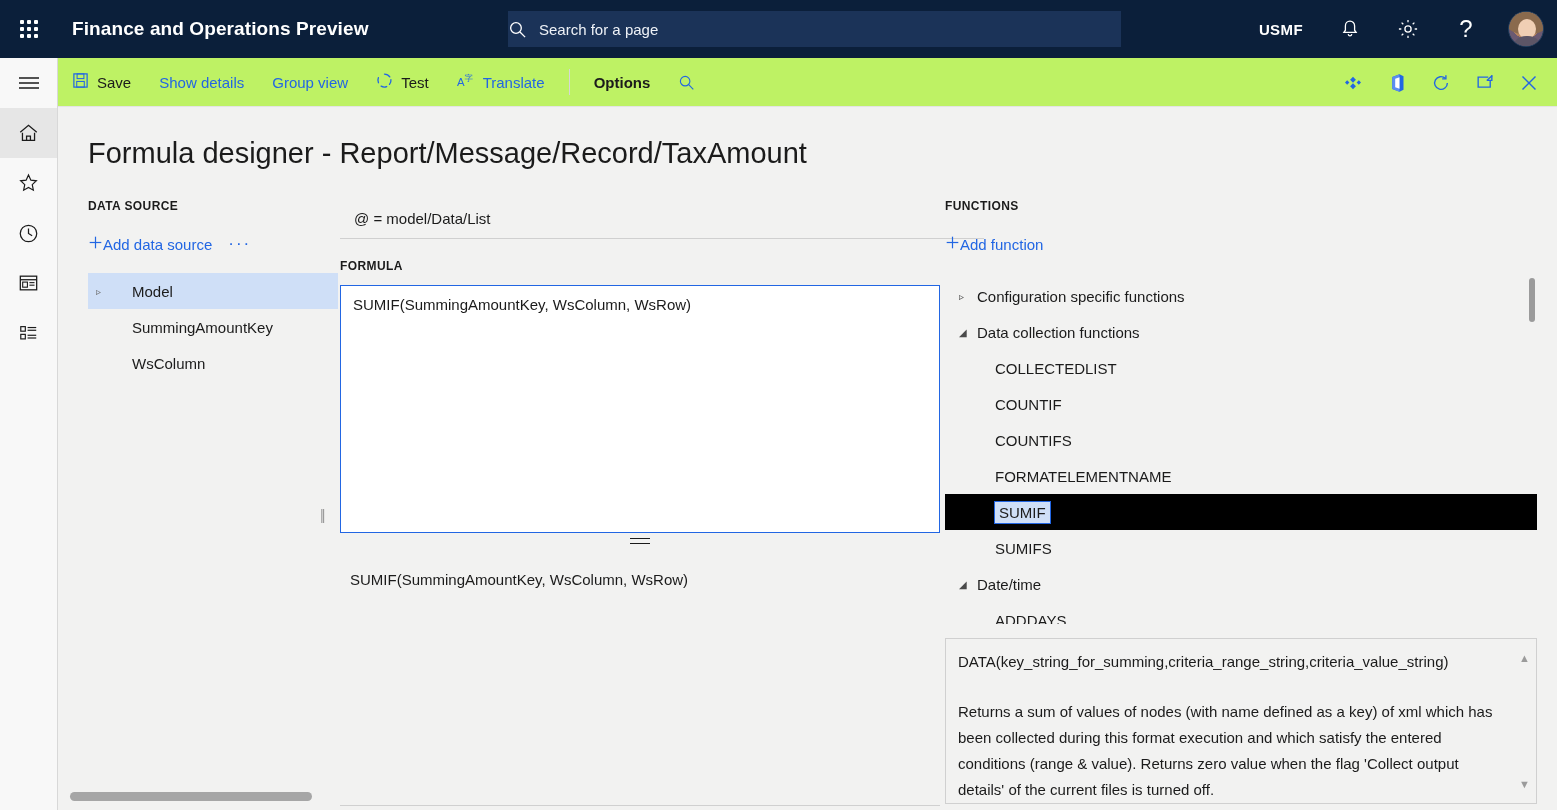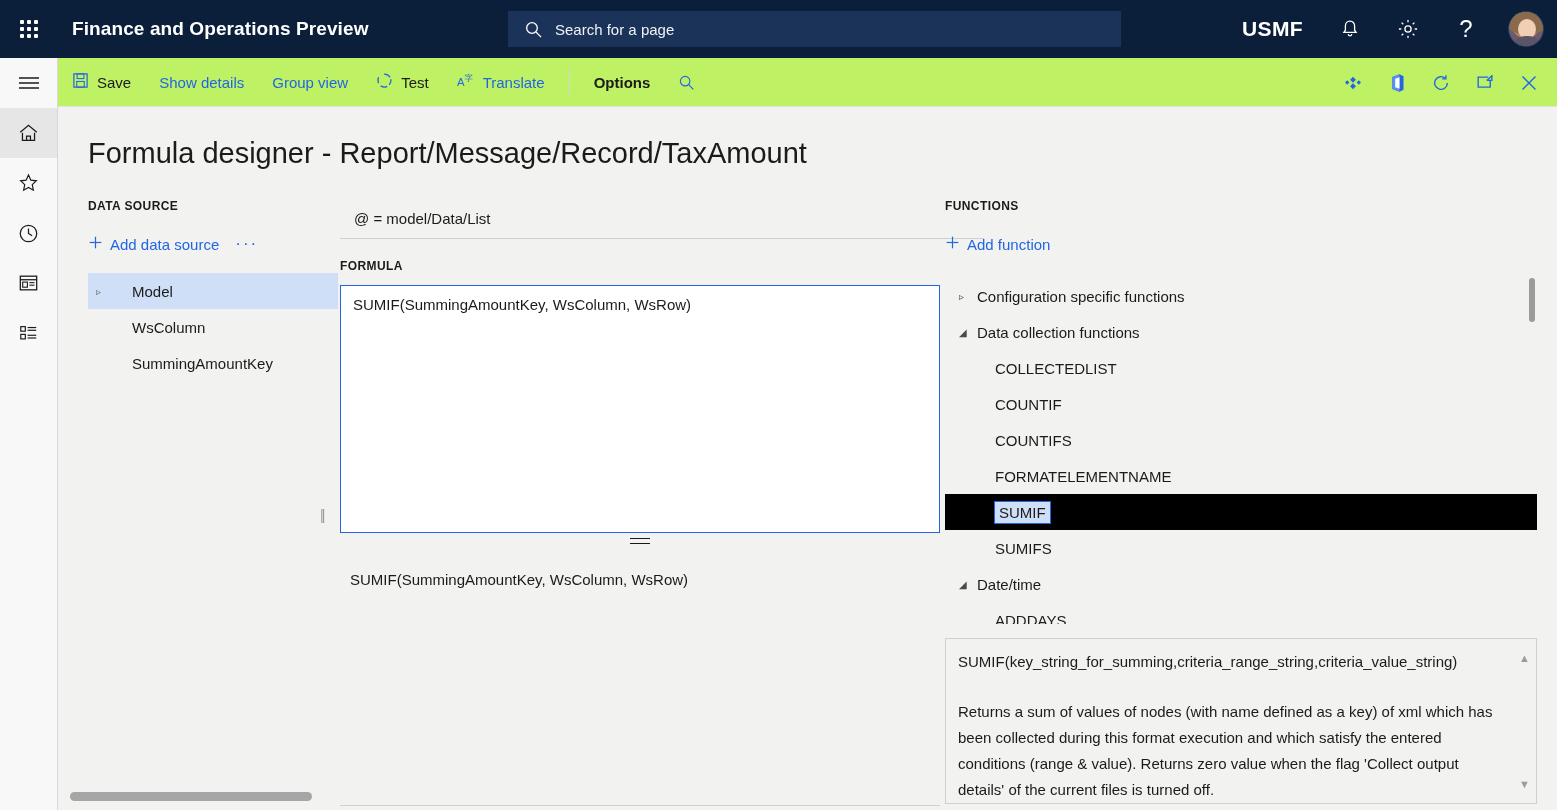--- a/index.html
+++ b/index.html
@@ -33,34 +33,33 @@
   .app-title {
     color: #ffffff; font-size: 19px; font-weight: bold;
     margin-left: 14px; letter-spacing: .1px;
     white-space: nowrap;
   }
   .searchbox {
     position: absolute; left: 508px; top: 11px;
     width: 613px; height: 36px;
     background: #1b3358;
     display: flex; align-items: center;
-    padding-left: 16px;
     cursor: text;
   }
   .searchbox .mag { margin-right: 12px; display: flex; }
   .search-placeholder { color: #eef2f7; font-size: 15px; }
   .topright {
     position: absolute; right: 0; top: 0; height: 58px;
     display: flex; align-items: center; gap: 0px;
   }
   .topright > div {
     height: 58px; display: flex; align-items: center; justify-content: center;
     color: #ffffff; cursor: pointer;
   }
-  .company-tag { font-size: 21px; font-weight: 600; padding: 0 18px; letter-spacing: .4px; }
+  .company-tag { font-size: 15px; font-weight: 600; padding: 0 18px; letter-spacing: .4px; }
   .icon-btn { width: 58px; }
   .avatar-wrap { width: 62px; }
   .avatar {
     width: 36px; height: 36px; border-radius: 50%;
     background: radial-gradient(circle at 50% 34%, #efcfb2 0 32%, #b3825e 33% 52%, #6b5a72 53% 100%);
     overflow: hidden; position: relative;
     border: 1px solid #24405f;
   }
   .avatar .hair {
     position: absolute; left: -2px; top: -4px; width: 40px; height: 26px;
@@ -130,21 +129,21 @@
   }
 
   .section-label {
     font-size: 12px; font-weight: bold; color: #1b1b1b;
     letter-spacing: .4px;
   }
 
   
   .ds-col { position: absolute; left: 30px; top: 92px; width: 250px; }
   .linkbtn {
-    display: inline-flex; align-items: center; gap: 7px;
+    display: inline-flex; align-items: center; 
     color: #2266e3; font-size: 15px; cursor: pointer;
   }
   .ds-toolbar { display: flex; align-items: center; gap: 16px; margin-top: 22px; }
   .ellipsis { color: #2266e3; font-size: 17px; letter-spacing: 2px; cursor: pointer; line-height: 10px; }
   .tree { margin-top: 20px; }
   .tree-node {
     height: 36px; display: flex; align-items: center;
     font-size: 15px; color: #1b1b1b; cursor: pointer;
     padding-left: 8px;
   }
@@ -477,24 +476,24 @@
       </div>
       <div class="ellipsis">···</div>
     </div>
 
     <div class="tree">
       <div class="tree-node sel">
         <span class="tw">▹</span>
         <span class="lbl">Model</span>
       </div>
       <div class="tree-node leaf">
+        <span class="lbl">SummingAmountKey</span>
+      </div>
+      <div class="tree-node leaf">
         <span class="lbl">WsColumn</span>
-      </div>
-      <div class="tree-node leaf">
-        <span class="lbl">SummingAmountKey</span>
       </div>
     </div>
   </div>
 
   <div class="vsplit">||</div>
 
   <div class="center">
     <div class="binding-row">@  =  model/Data/List</div>
     <div class="section-label formula-label">FORMULA</div>
     <div class="formula-box">SUMIF(SummingAmountKey, WsColumn, WsRow)</div>
@@ -554,21 +553,21 @@
       <div class="fn-node leaf">
         <span class="lbl">ADDDAYS</span>
       </div>
 
       <div class="fn-scroll">
         <div class="thumb"></div>
       </div>
     </div>
 
     <div class="desc-box">
-      <p>SUMIF(key_string_for_summing,criteria_range_string,criteria_value_string)</p>
+      <p>DATA(key_string_for_summing,criteria_range_string,criteria_value_string)</p>
       <p class="gap">Returns a sum of values of nodes (with name defined as a key) of xml which has been collected during this format execution and which satisfy the entered conditions (range &amp; value). Returns zero value when the flag 'Collect output details' of the current files is turned off.</p>
       <span class="desc-scroll-up">▲</span>
       <span class="desc-scroll-dn">▼</span>
     </div>
   </div>
 
   <div class="bottom-rule"></div>
   <div class="hscroll">
     <div class="thumb"></div>
   </div>

